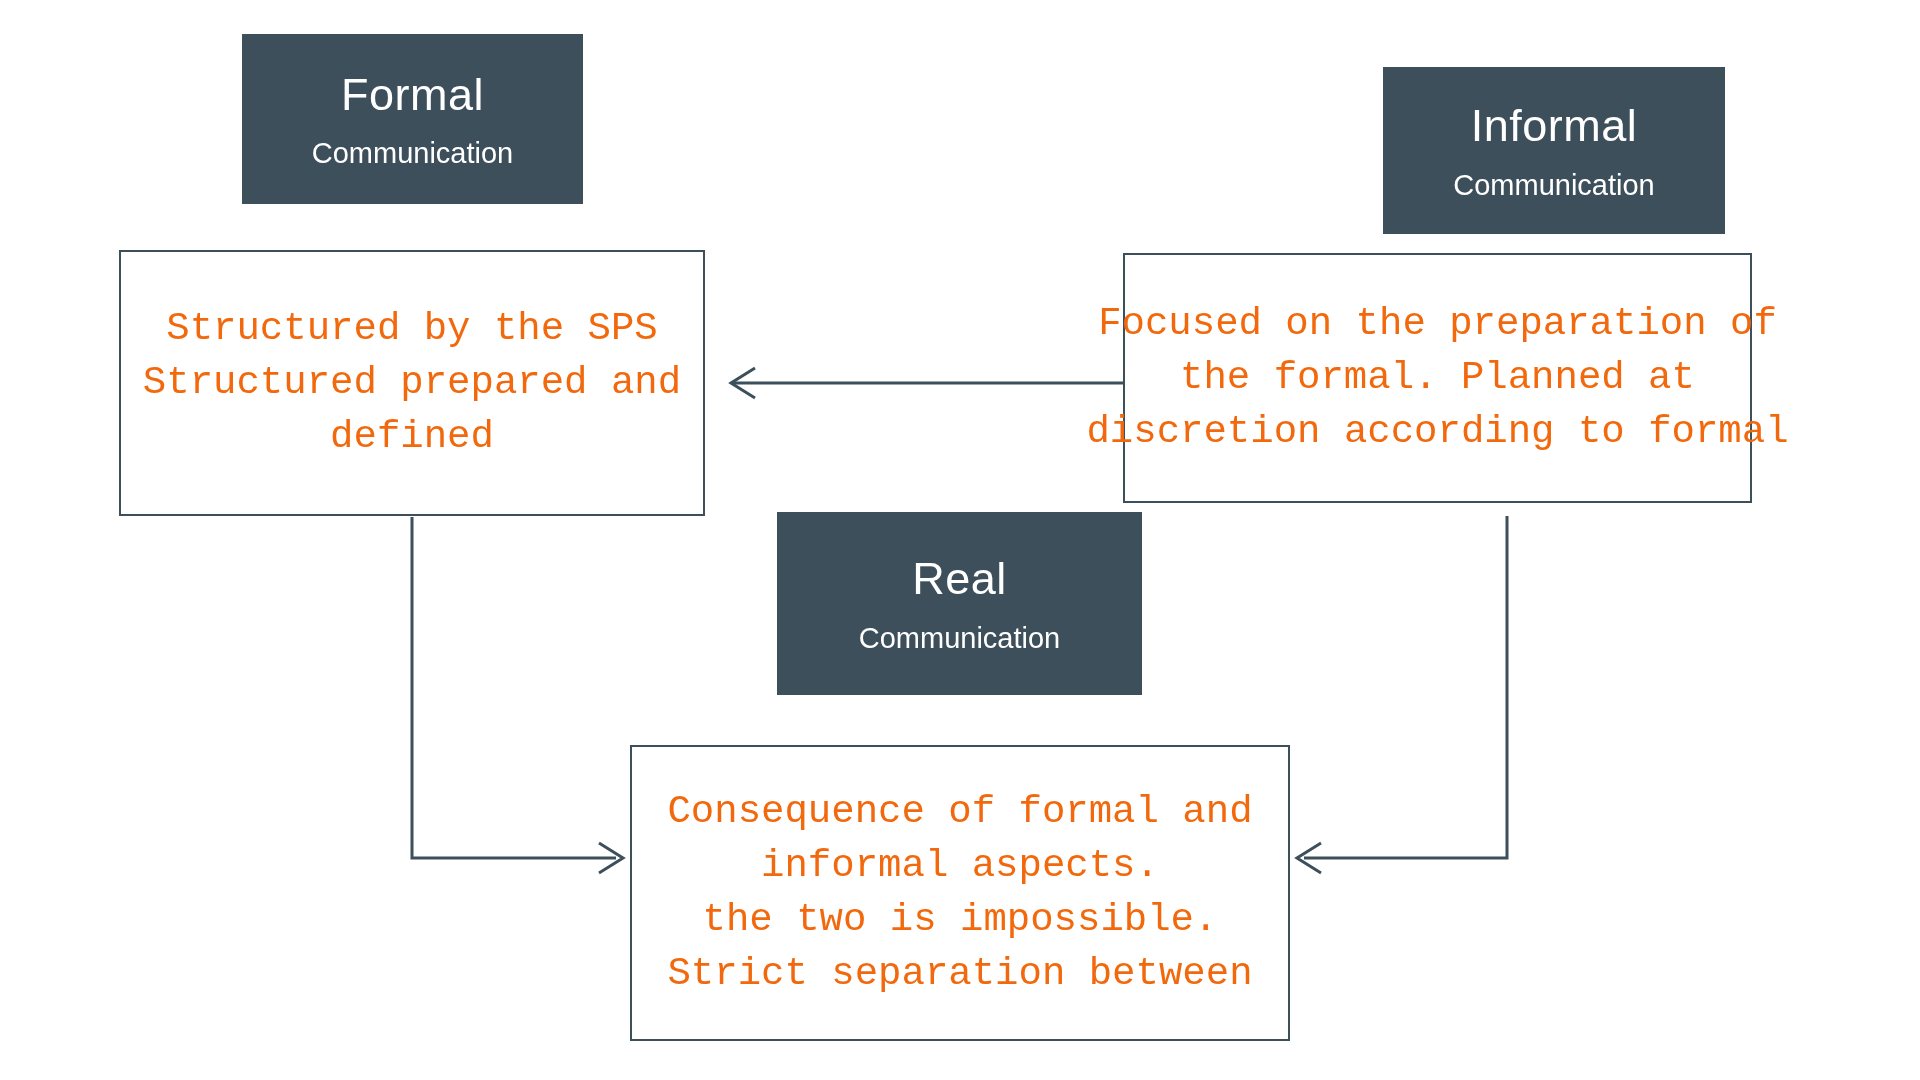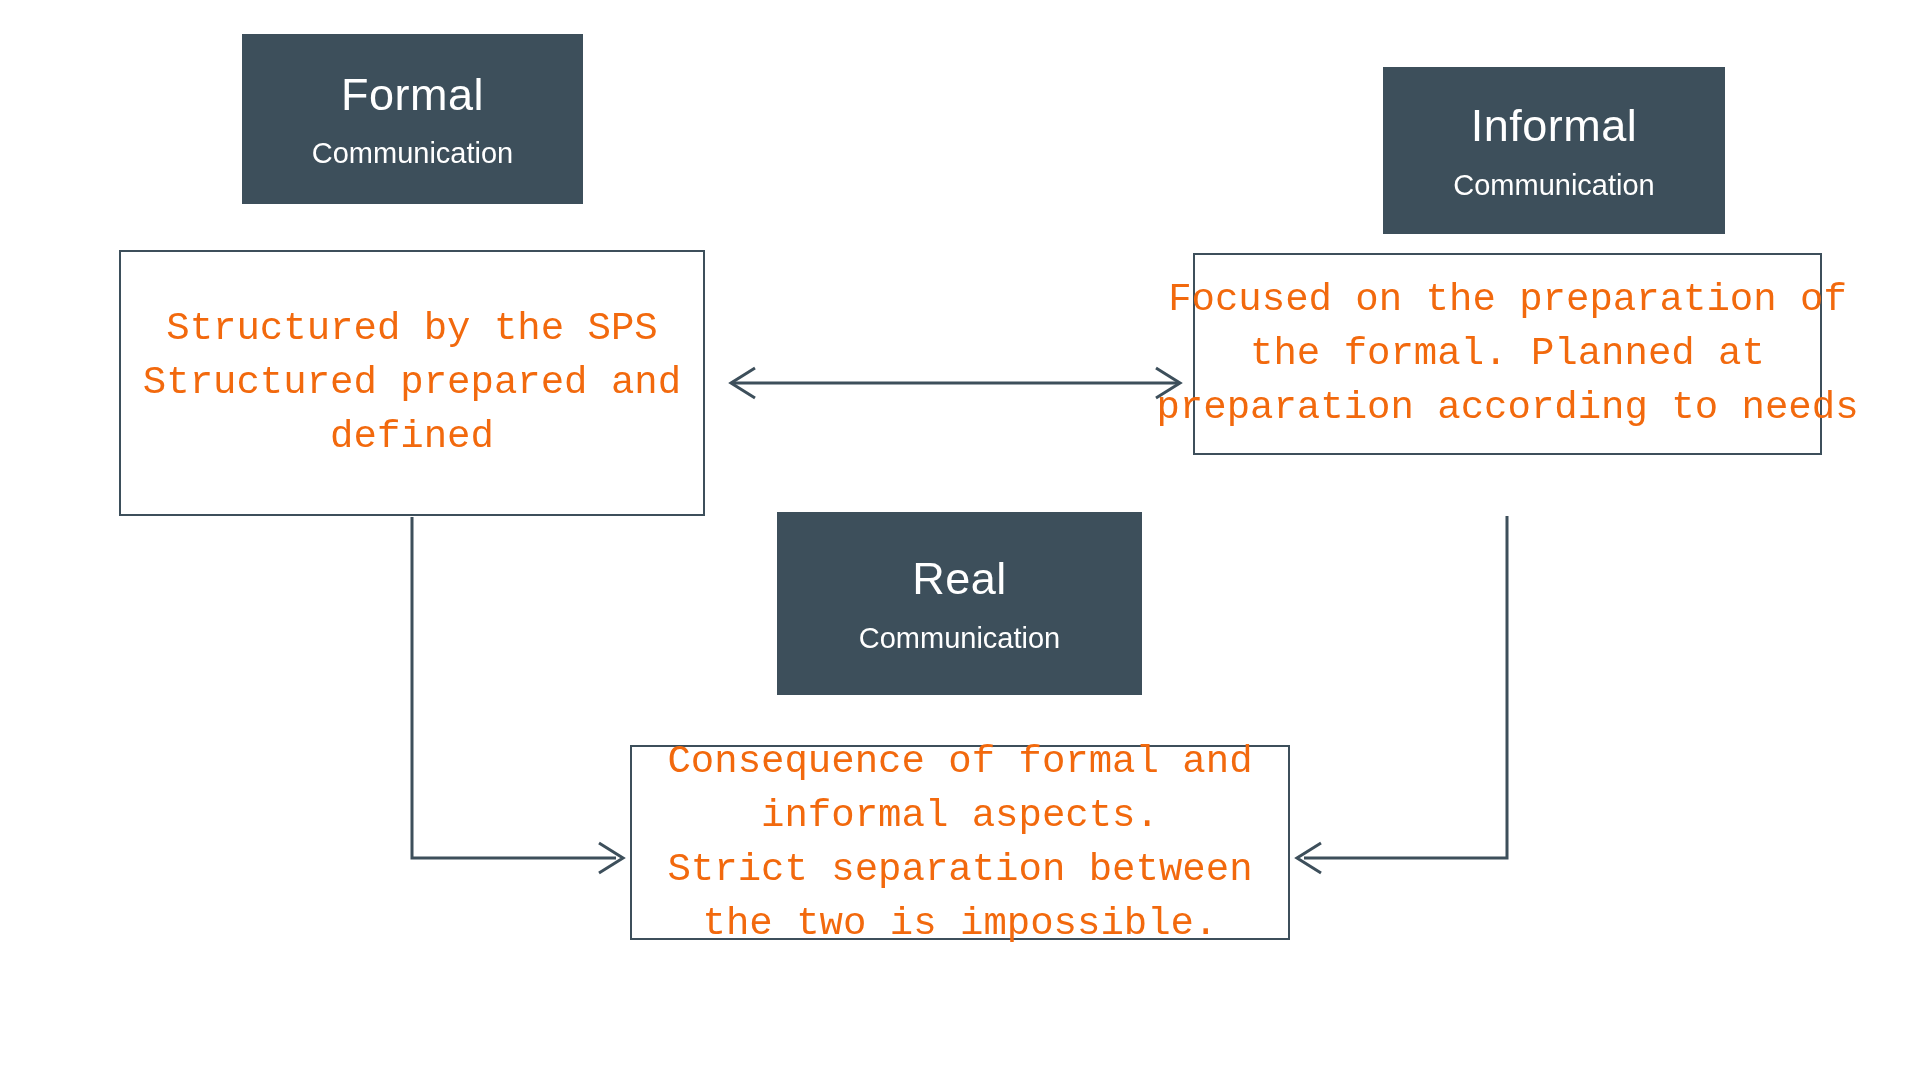--- a/index.html
+++ b/index.html
@@ -52,22 +52,22 @@
     justify-content: center;
     text-align: center;
     font-size: 39px;
     line-height: 54px;
   }
   .white-box .line { white-space: nowrap; font-family: Liberation Mono, monospace; }
   #formal-box   { left: 242px;  top: 34px;  width: 341px; height: 170px; }
   #informal-box { left: 1383px; top: 35px;  width: 342px; height: 167px; margin-top: 32px; }
   #real-box     { left: 777px;  top: 512px; width: 365px; height: 183px; text-align: right; }
   #formal-detail-box   { left: 119px;  top: 250px; width: 586px; height: 266px; }
-  #informal-detail-box { left: 1193px; top: 253px; width: 629px; height: 202px; }
-  #real-detail-box     { left: 630px;  top: 745px; width: 660px; height: 195px; }
+  #informal-detail-box { left: 1123px; top: 253px; width: 629px; height: 250px; }
+  #real-detail-box     { left: 630px;  top: 745px; width: 660px; height: 296px; }
   svg.connectors {
     position: absolute;
     left: 0; top: 0;
     width: 1920px;
     height: 1080px;
     pointer-events: none;
   }
   svg.connectors path {
     fill: none;
     stroke: var(--slate);
@@ -110,23 +110,23 @@
 
   <div class="white-box" id="formal-detail-box">
     <div class="line">Structured by the SPS</div>
     <div class="line">Structured prepared and</div>
     <div class="line">defined</div>
   </div>
 
   <div class="white-box" id="informal-detail-box">
     <div class="line">Focused on the preparation of</div>
     <div class="line">the formal. Planned at</div>
-    <div class="line">preparation according to needs</div>
+    <div class="line">discretion according to formal</div>
   </div>
 
   <div class="white-box" id="real-detail-box">
     <div class="line">Consequence of formal and</div>
     <div class="line">informal aspects.</div>
+    <div class="line">the two is impossible.</div>
     <div class="line">Strict separation between</div>
-    <div class="line">the two is impossible.</div>
   </div>
 
 </div>
 
 </body></html>

